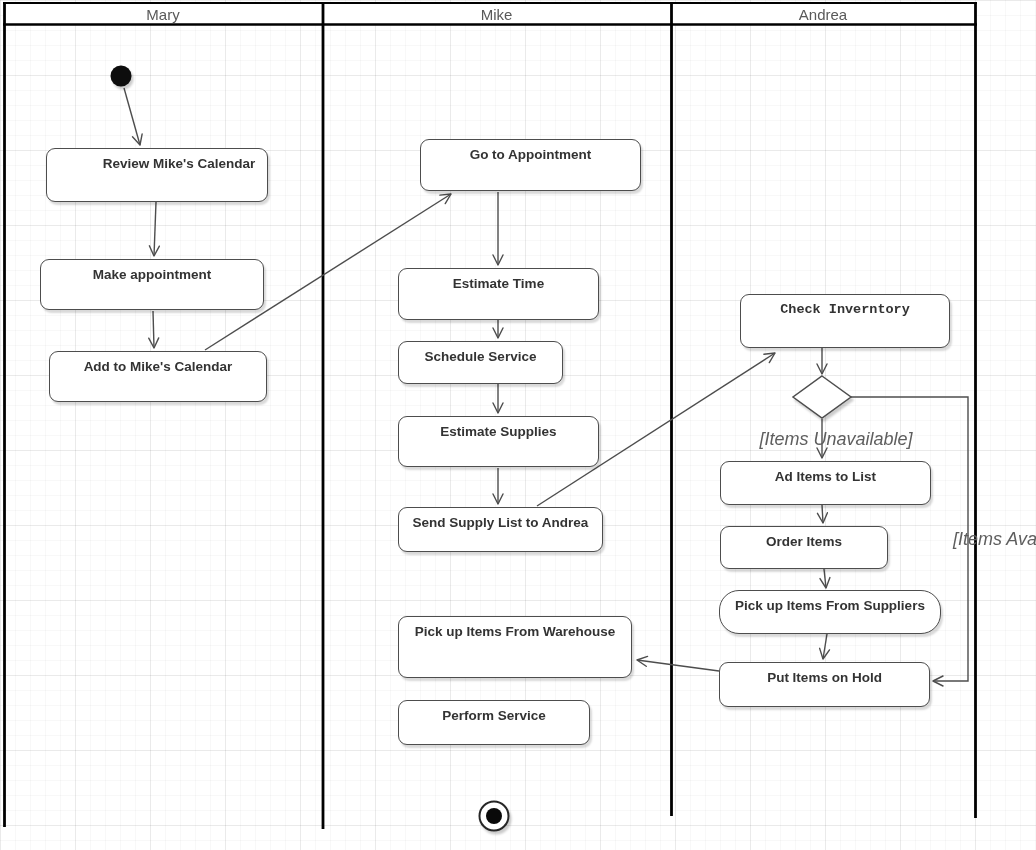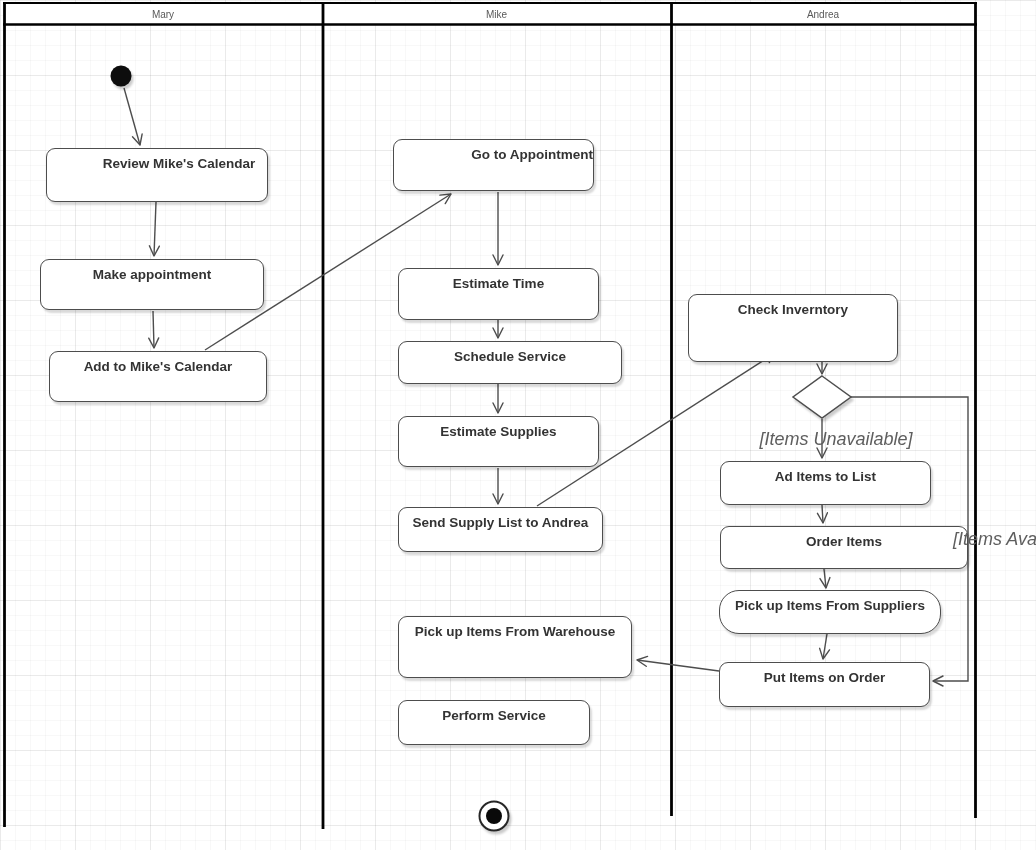--- a/index.html
+++ b/index.html
@@ -14,21 +14,21 @@
       linear-gradient(rgba(0,0,0,0.028) 1px, transparent 1px),
       linear-gradient(90deg, rgba(0,0,0,0.028) 1px, transparent 1px);
     background-size:75px 75px,75px 75px,15px 15px,15px 15px;
     font-family:"Liberation Sans", sans-serif;
   }
   #diagram-svg{position:absolute;left:0;top:0;width:1036px;height:850px;z-index:2;}
   .header-cell{
     position:absolute;top:4px;height:20px;
     background:#ffffff;
     display:flex;align-items:center;justify-content:center;
-    font-size:10px;color:#595959;
+    font-size:15px;color:#595959;
     z-index:1;
   }
   .activity{
     position:absolute;
     box-sizing:border-box;
     background:#ffffff;
     border:1.6px solid #4d4d4d;
     border-radius:9px;
     box-shadow:2px 3px 2px rgba(0,0,0,0.15);
     display:flex;justify-content:center;align-items:flex-start;
@@ -105,54 +105,54 @@
   <div id="activity-nodes">
       <div class="activity" style="left: 46px; top: 148px; width: 222px; height: 54px; padding-left: 44px;">
         <span>Review Mike's Calendar</span>
       </div>
       <div class="activity" style="left: 40px; top: 259px; width: 224px; height: 51px;">
         <span>Make appointment</span>
       </div>
       <div class="activity" style="left: 49px; top: 351px; width: 218px; height: 51px;">
         <span>Add to Mike's Calendar</span>
       </div>
-      <div class="activity" style="left: 393px; top: 139px; width: 201px; height: 52px; justify-content: flex-end;">
+      <div class="activity" style="left: 420px; top: 139px; width: 221px; height: 52px;">
         <span>Go to Appointment</span>
       </div>
       <div class="activity" style="left: 398px; top: 268px; width: 201px; height: 52px;">
         <span>Estimate Time</span>
       </div>
-      <div class="activity" style="left: 398px; top: 341px; width: 224px; height: 43px;">
+      <div class="activity" style="left: 398px; top: 341px; width: 165px; height: 43px;">
         <span>Schedule Service</span>
       </div>
       <div class="activity" style="left: 398px; top: 416px; width: 201px; height: 51px;">
         <span>Estimate Supplies</span>
       </div>
       <div class="activity" style="left: 398px; top: 507px; width: 205px; height: 45px;">
         <span>Send Supply List to Andrea</span>
       </div>
       <div class="activity" style="left: 398px; top: 616px; width: 234px; height: 62px;">
         <span>Pick up Items From Warehouse</span>
       </div>
       <div class="activity" style="left: 398px; top: 700px; width: 192px; height: 45px;">
         <span>Perform Service</span>
       </div>
-      <div class="activity" style="left: 688px; top: 294px; width: 210px; height: 68px;">
+      <div class="activity" style="left: 740px; top: 294px; width: 210px; height: 54px; font-family: Liberation Mono, monospace;">
         <span>Check Inverntory</span>
       </div>
       <div class="activity" style="left: 720px; top: 461px; width: 211px; height: 44px;">
         <span>Ad Items to List</span>
       </div>
-      <div class="activity" style="left: 720px; top: 526px; width: 248px; height: 43px; justify-content: center;">
+      <div class="activity" style="left: 720px; top: 526px; width: 168px; height: 43px; justify-content: center;">
         <span>Order Items</span>
       </div>
       <div class="activity" style="left: 719px; top: 590px; width: 222px; height: 44px; border-radius: 20px;">
         <span>Pick up Items From Suppliers</span>
       </div>
       <div class="activity" style="left: 719px; top: 662px; width: 211px; height: 45px;">
-        <span>Put Items on Order</span>
+        <span>Put Items on Hold</span>
       </div>
     </div>
   <div id="edge-labels">
       <div class="edge-label" style="top: 429px; left: 836px; transform: translateX(-50%);">[Items Unavailable]</div>
       <div class="edge-label" style="top: 529px; left: 953px;">[Items Available]</div>
     </div>
 </div>
 
 </body></html>

